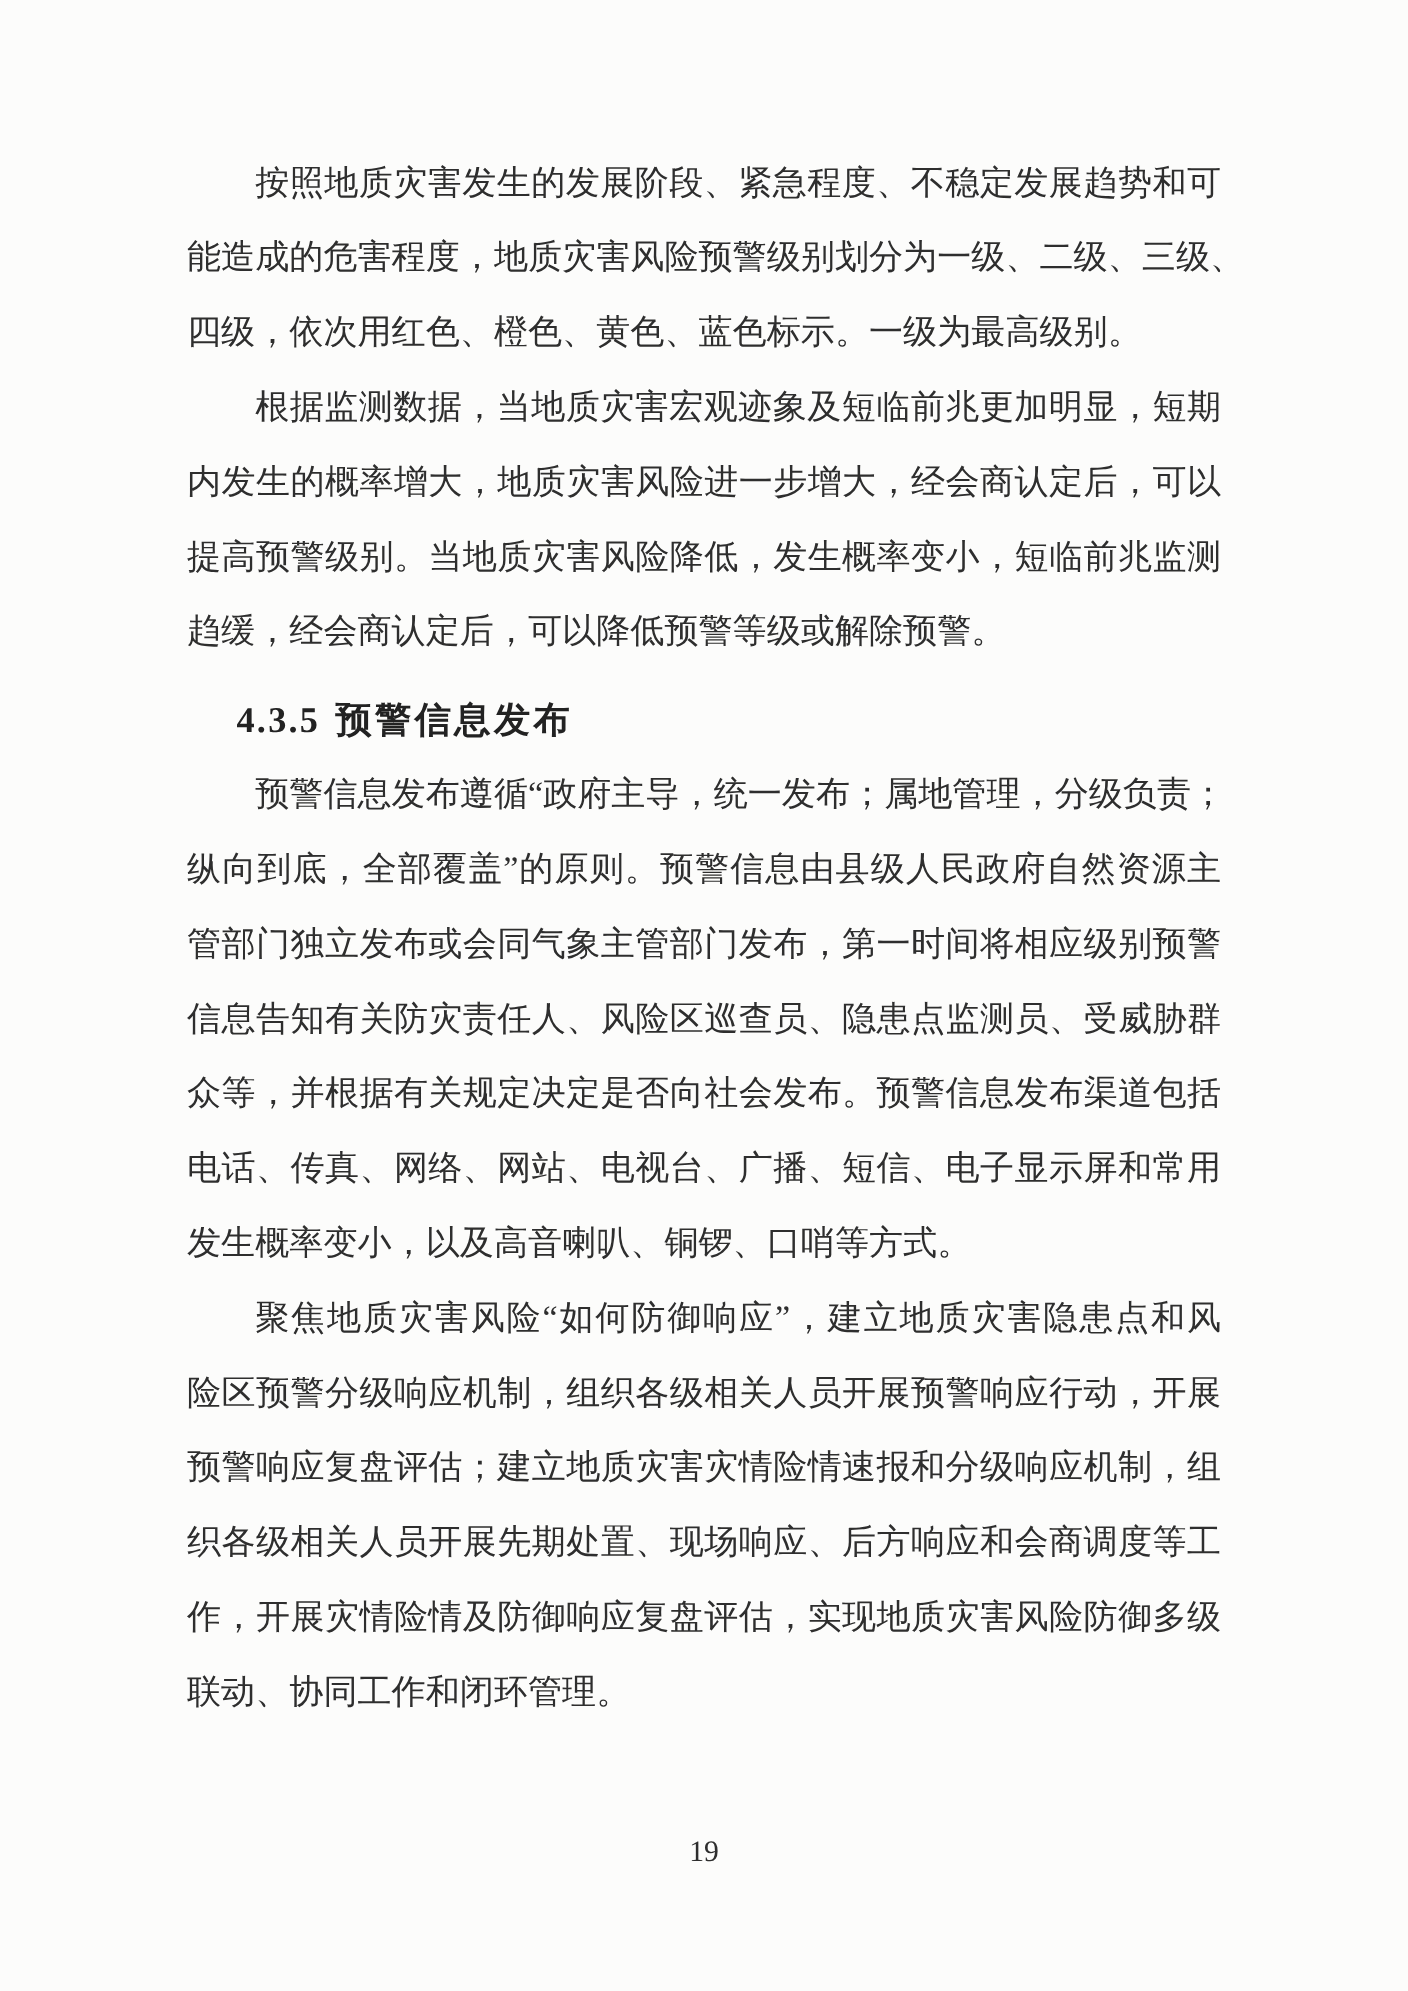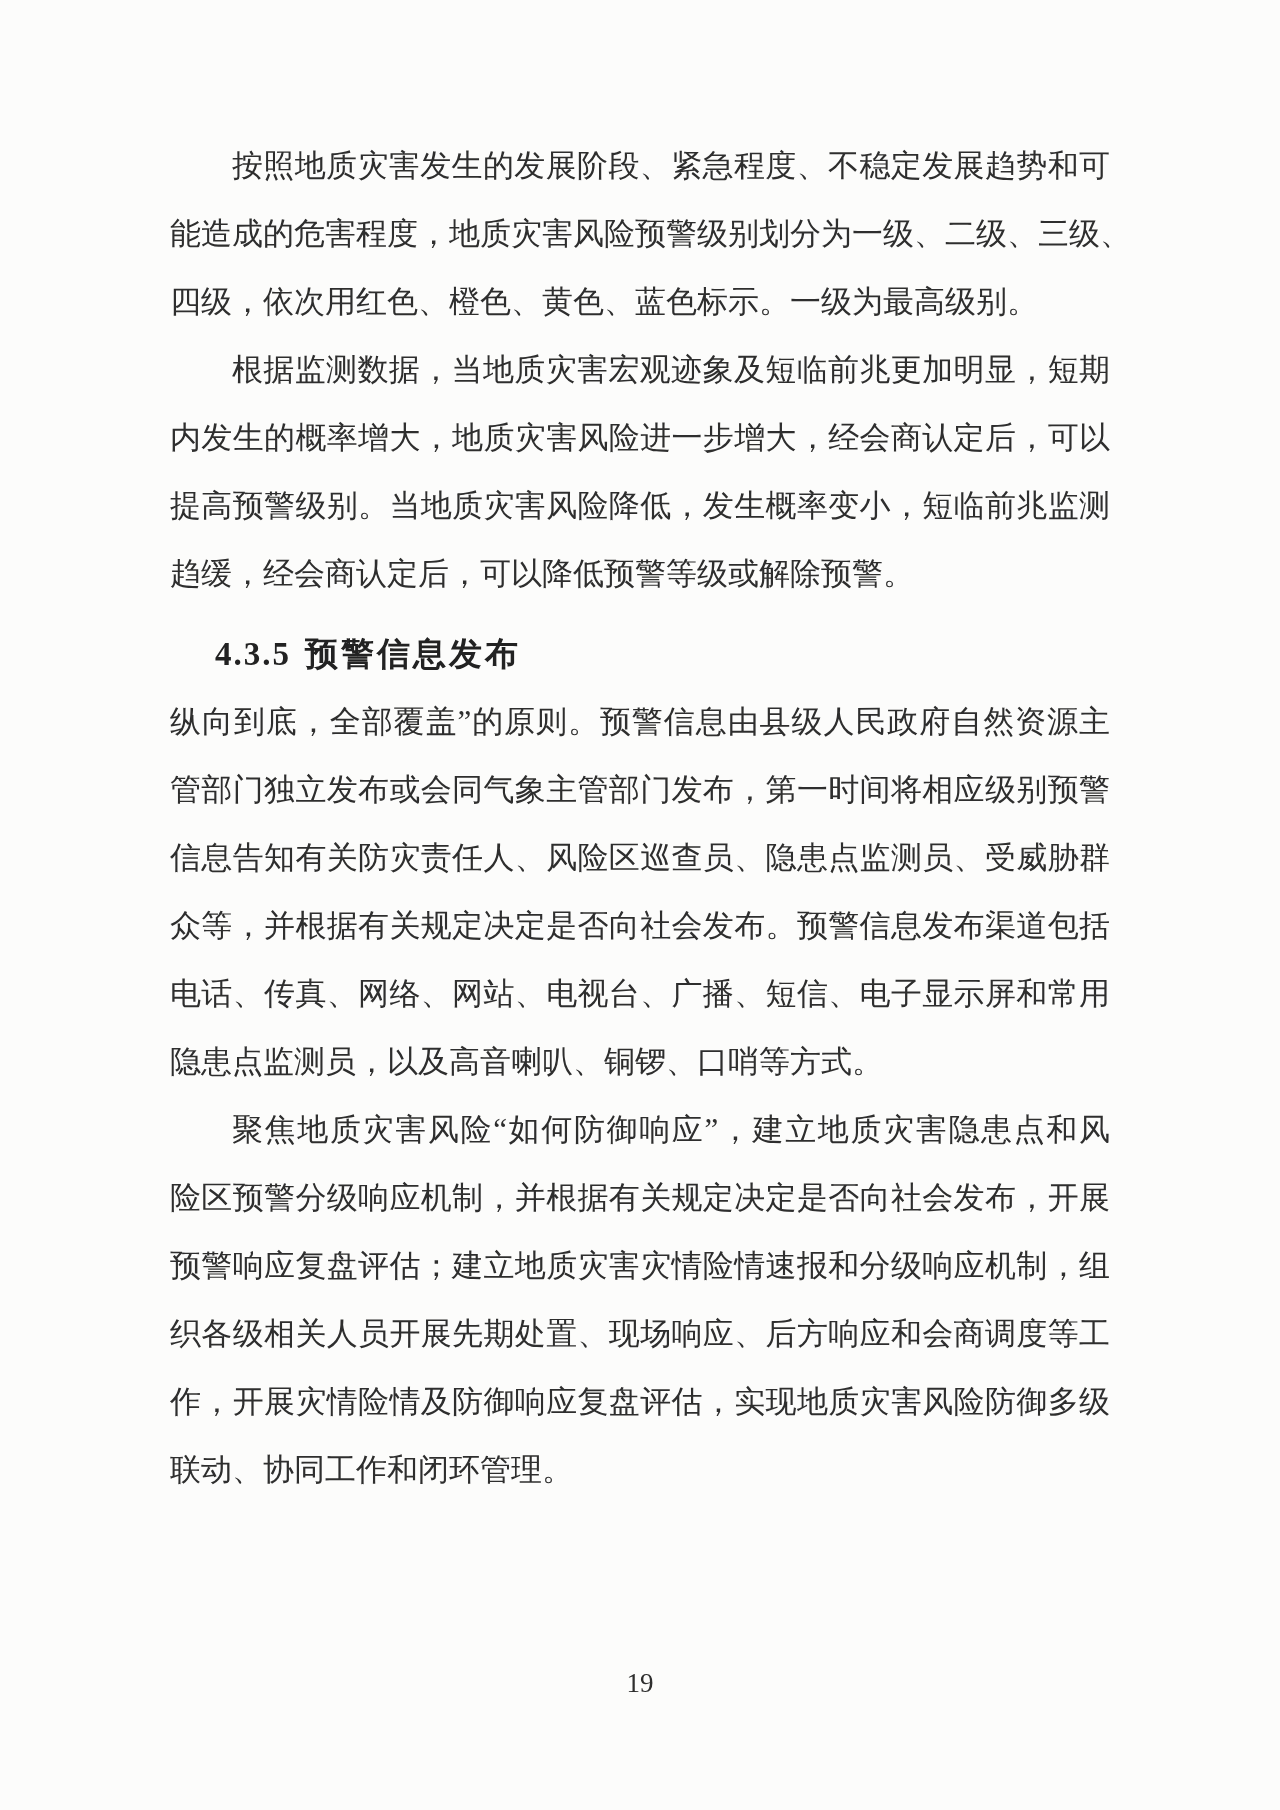--- a/index.html
+++ b/index.html
@@ -79,32 +79,33 @@
       <div class="line">内发生的概率增大，地质灾害风险进一步增大，经会商认定后，可以</div>
       <div class="line">提高预警级别。当地质灾害风险降低，发生概率变小，短临前兆监测</div>
       <div class="line end">趋缓，经会商认定后，可以降低预警等级或解除预警。</div>
     </div>
 
     <div class="heading">
       <span class="num">4.3.5</span><span class="ttl">预警信息发布</span>
     </div>
 
     <div class="para">
+      <div class="line indent">预警信息发布遵循“政府主导，统一发布；属地管理，分级负责；</div>
       <div class="line">纵向到底，全部覆盖”的原则。预警信息由县级人民政府自然资源主</div>
       <div class="line">管部门独立发布或会同气象主管部门发布，第一时间将相应级别预警</div>
       <div class="line">信息告知有关防灾责任人、风险区巡查员、隐患点监测员、受威胁群</div>
       <div class="line">众等，并根据有关规定决定是否向社会发布。预警信息发布渠道包括</div>
       <div class="line">电话、传真、网络、网站、电视台、广播、短信、电子显示屏和常用</div>
-      <div class="line end">隐患点监测员，以及高音喇叭、铜锣、口哨等方式。</div>
+      <div class="line end">发生概率变小，以及高音喇叭、铜锣、口哨等方式。</div>
     </div>
 
 
     <div class="para">
       <div class="line indent">聚焦地质灾害风险“如何防御响应”，建立地质灾害隐患点和风</div>
-      <div class="line">险区预警分级响应机制，并根据有关规定决定是否向社会发布，开展</div>
+      <div class="line">险区预警分级响应机制，组织各级相关人员开展预警响应行动，开展</div>
       <div class="line">预警响应复盘评估；建立地质灾害灾情险情速报和分级响应机制，组</div>
       <div class="line">织各级相关人员开展先期处置、现场响应、后方响应和会商调度等工</div>
       <div class="line">作，开展灾情险情及防御响应复盘评估，实现地质灾害风险防御多级</div>
       <div class="line end">联动、协同工作和闭环管理。</div>
     </div>
 
   </div>
 
   <div class="page-number">19</div>
 </div>

